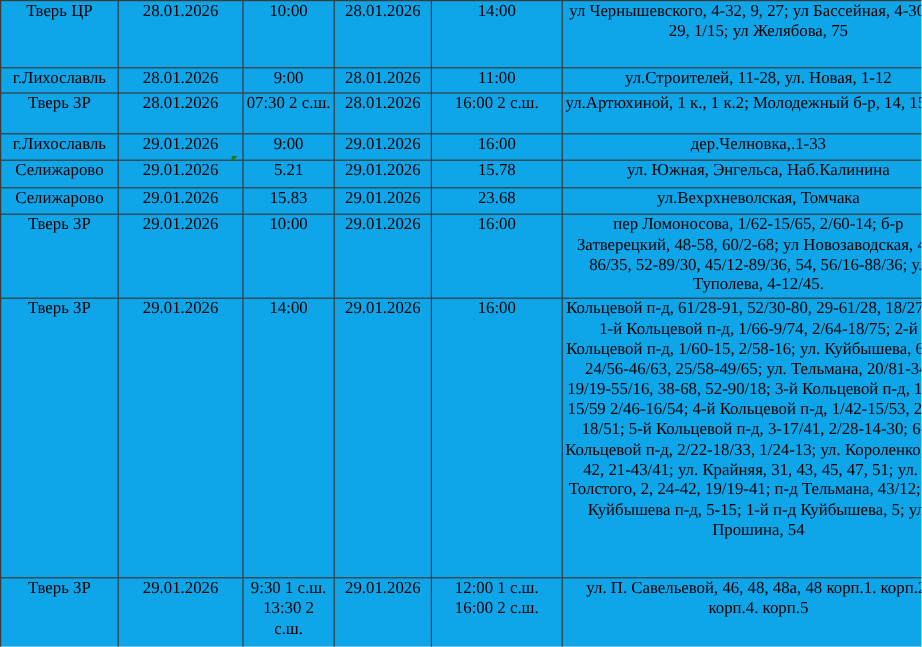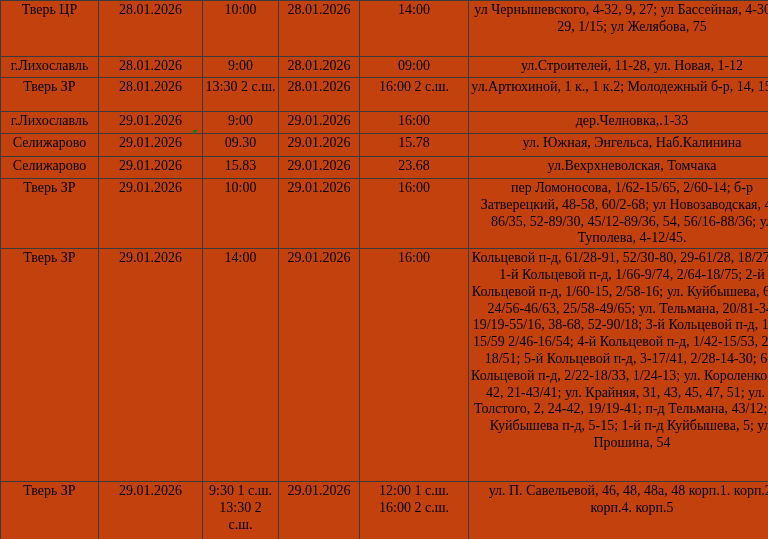--- a/index.html
+++ b/index.html
@@ -1,21 +1,21 @@
 <!DOCTYPE html>
 <html><head>
 <meta charset="utf-8">
 <style>
   html, body { margin: 0; padding: 0; background: #ffffff; }
   .page {
     position: relative;
     width: 768px;
     height: 539px;
     overflow: hidden;
-    background: #c2410c;
+    background: #0ea5e9;
     font-family: "Liberation Serif", serif;
     font-size: 14px;
     line-height: 16.8px;
     color: #000000;
   }
   table.sched {
     border-collapse: collapse;
     table-layout: fixed;
     width: 765px;
     margin: 0;
@@ -71,43 +71,43 @@
         <td class="c-t1">10:00</td>
         <td class="c-d2">28.01.2026</td>
         <td class="c-t2">14:00</td>
         <td class="c-addr">ул Чернышевского, 4-32, 9, 27; ул Бассейная, 4-30, 5-29, 1/15; ул Желябова, 75</td>
       </tr>
       <tr class="r1">
         <td class="c-loc">г.Лихославль</td>
         <td class="c-d1">28.01.2026</td>
         <td class="c-t1">9:00</td>
         <td class="c-d2">28.01.2026</td>
-        <td class="c-t2">09:00</td>
+        <td class="c-t2">11:00</td>
         <td class="c-addr">ул.Строителей, 11-28, ул. Новая, 1-12</td>
       </tr>
       <tr class="r2">
         <td class="c-loc">Тверь ЗР</td>
         <td class="c-d1">28.01.2026</td>
-        <td class="c-t1 nw">13:30 2 с.ш.</td>
+        <td class="c-t1 nw">07:30 2 с.ш.</td>
         <td class="c-d2">28.01.2026</td>
         <td class="c-t2">16:00 2 с.ш.</td>
         <td class="c-addr">ул.Артюхиной, 1 к., 1 к.2; Молодежный б-р, 14, 15, 16</td>
       </tr>
       <tr class="r3">
         <td class="c-loc">г.Лихославль</td>
         <td class="c-d1">29.01.2026</td>
         <td class="c-t1">9:00</td>
         <td class="c-d2">29.01.2026</td>
         <td class="c-t2">16:00</td>
         <td class="c-addr">дер.Челновка,.1-33</td>
       </tr>
       <tr class="r4">
         <td class="c-loc">Селижарово</td>
         <td class="c-d1">29.01.2026</td>
-        <td class="c-t1">09.30</td>
+        <td class="c-t1">5.21</td>
         <td class="c-d2">29.01.2026</td>
         <td class="c-t2">15.78</td>
         <td class="c-addr">ул. Южная, Энгельса, Наб.Калинина</td>
       </tr>
       <tr class="r5">
         <td class="c-loc">Селижарово</td>
         <td class="c-d1">29.01.2026</td>
         <td class="c-t1">15.83</td>
         <td class="c-d2">29.01.2026</td>
         <td class="c-t2">23.68</td>

